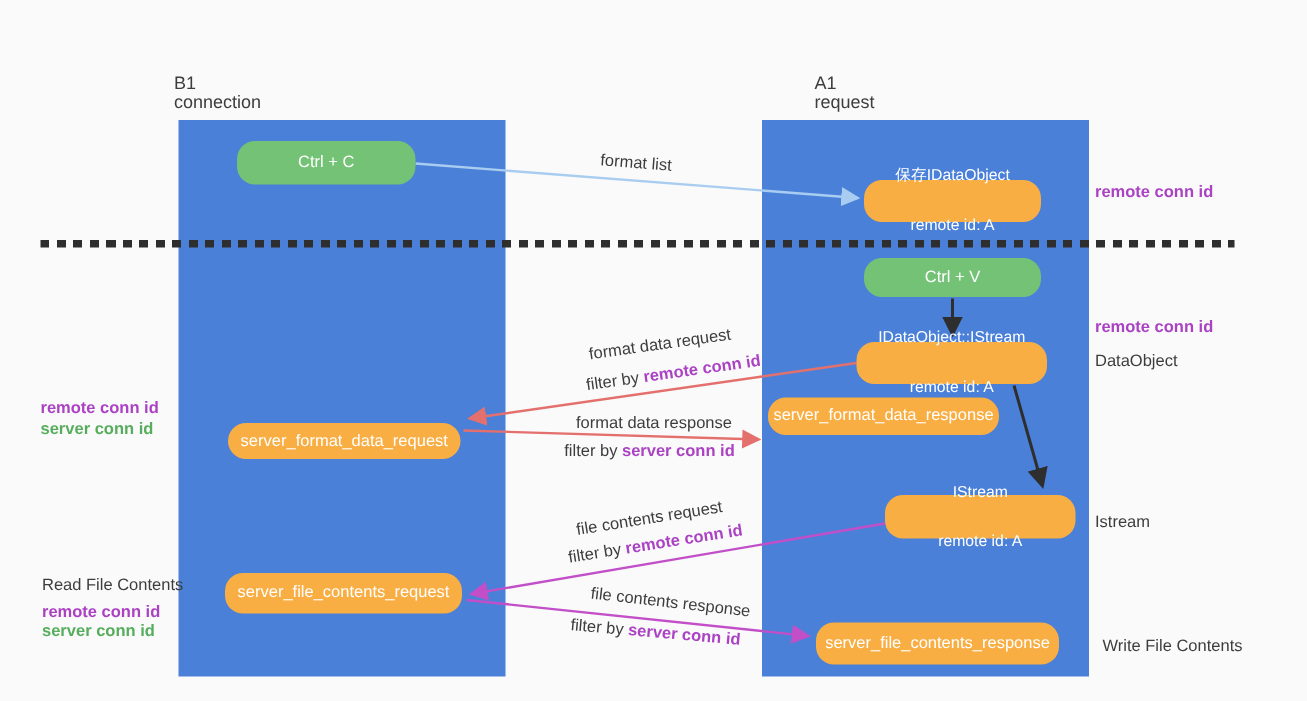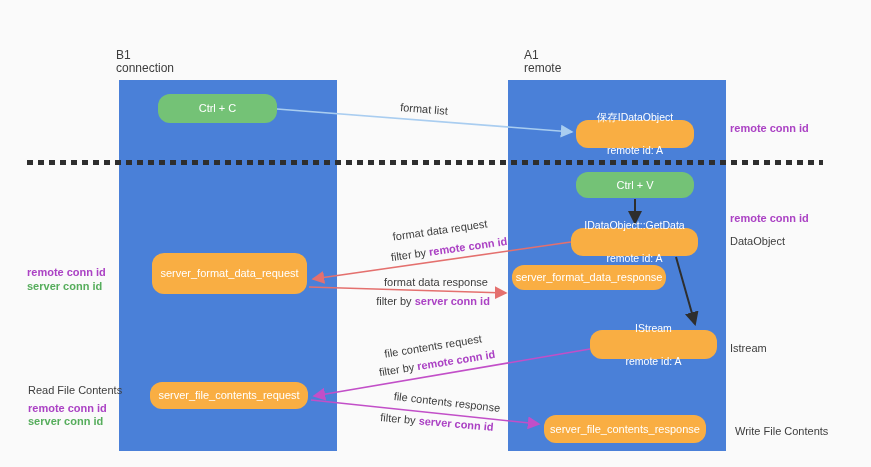--- a/index.html
+++ b/index.html
@@ -62,46 +62,46 @@
     <line class="ln-red" x1="309" y1="287" x2="506" y2="293" marker-end="url(#m-red)"></line>
     <line class="ln-magenta" x1="590" y1="349" x2="314" y2="396" marker-end="url(#m-magenta)"></line>
     <line class="ln-magenta" x1="311" y1="400" x2="539" y2="424" marker-end="url(#m-magenta)"></line>
   </svg>
 
 
   <div class="col-header" style="left:116px;">
     <div>B1</div>
     <div>connection</div>
   </div>
-  <div class="col-header" style="left:524px;">
+  <div class="col-header" style="left:543px;">
     <div>A1</div>
-    <div>remote</div>
+    <div>request</div>
   </div>
 
   <div class="divider"></div>
 
   <div class="box green" style="left:158px;top:94px;width:119px;height:29px;">
     <div>Ctrl + C</div>
   </div>
 
   <div class="box orange" style="left:576px;top:120px;width:118px;height:28px;font-size:10.5px;">
     <div class="sub">保存IDataObject</div>
     <div class="sub">remote id: A</div>
   </div>
 
   <div class="box green" style="left:576px;top:172px;width:118px;height:26px;">
     <div>Ctrl + V</div>
   </div>
 
   <div class="box orange" style="left:571px;top:228px;width:127px;height:28px;font-size:10.5px;">
-    <div class="sub">IDataObject::GetData</div>
+    <div class="sub">IDataObject::IStream</div>
     <div class="sub">remote id: A</div>
   </div>
 
-  <div class="box orange" style="left:152px;top:253px;width:155px;height:41px;">
+  <div class="box orange" style="left:152px;top:282px;width:155px;height:24px;">
     <div>server_format_data_request</div>
   </div>
 
   <div class="box orange" style="left:512px;top:265px;width:154px;height:25px;">
     <div>server_format_data_response</div>
   </div>
 
   <div class="box orange" style="left:590px;top:330px;width:127px;height:29px;font-size:10.5px;">
     <div class="sub">IStream</div>
     <div class="sub">remote id: A</div>

